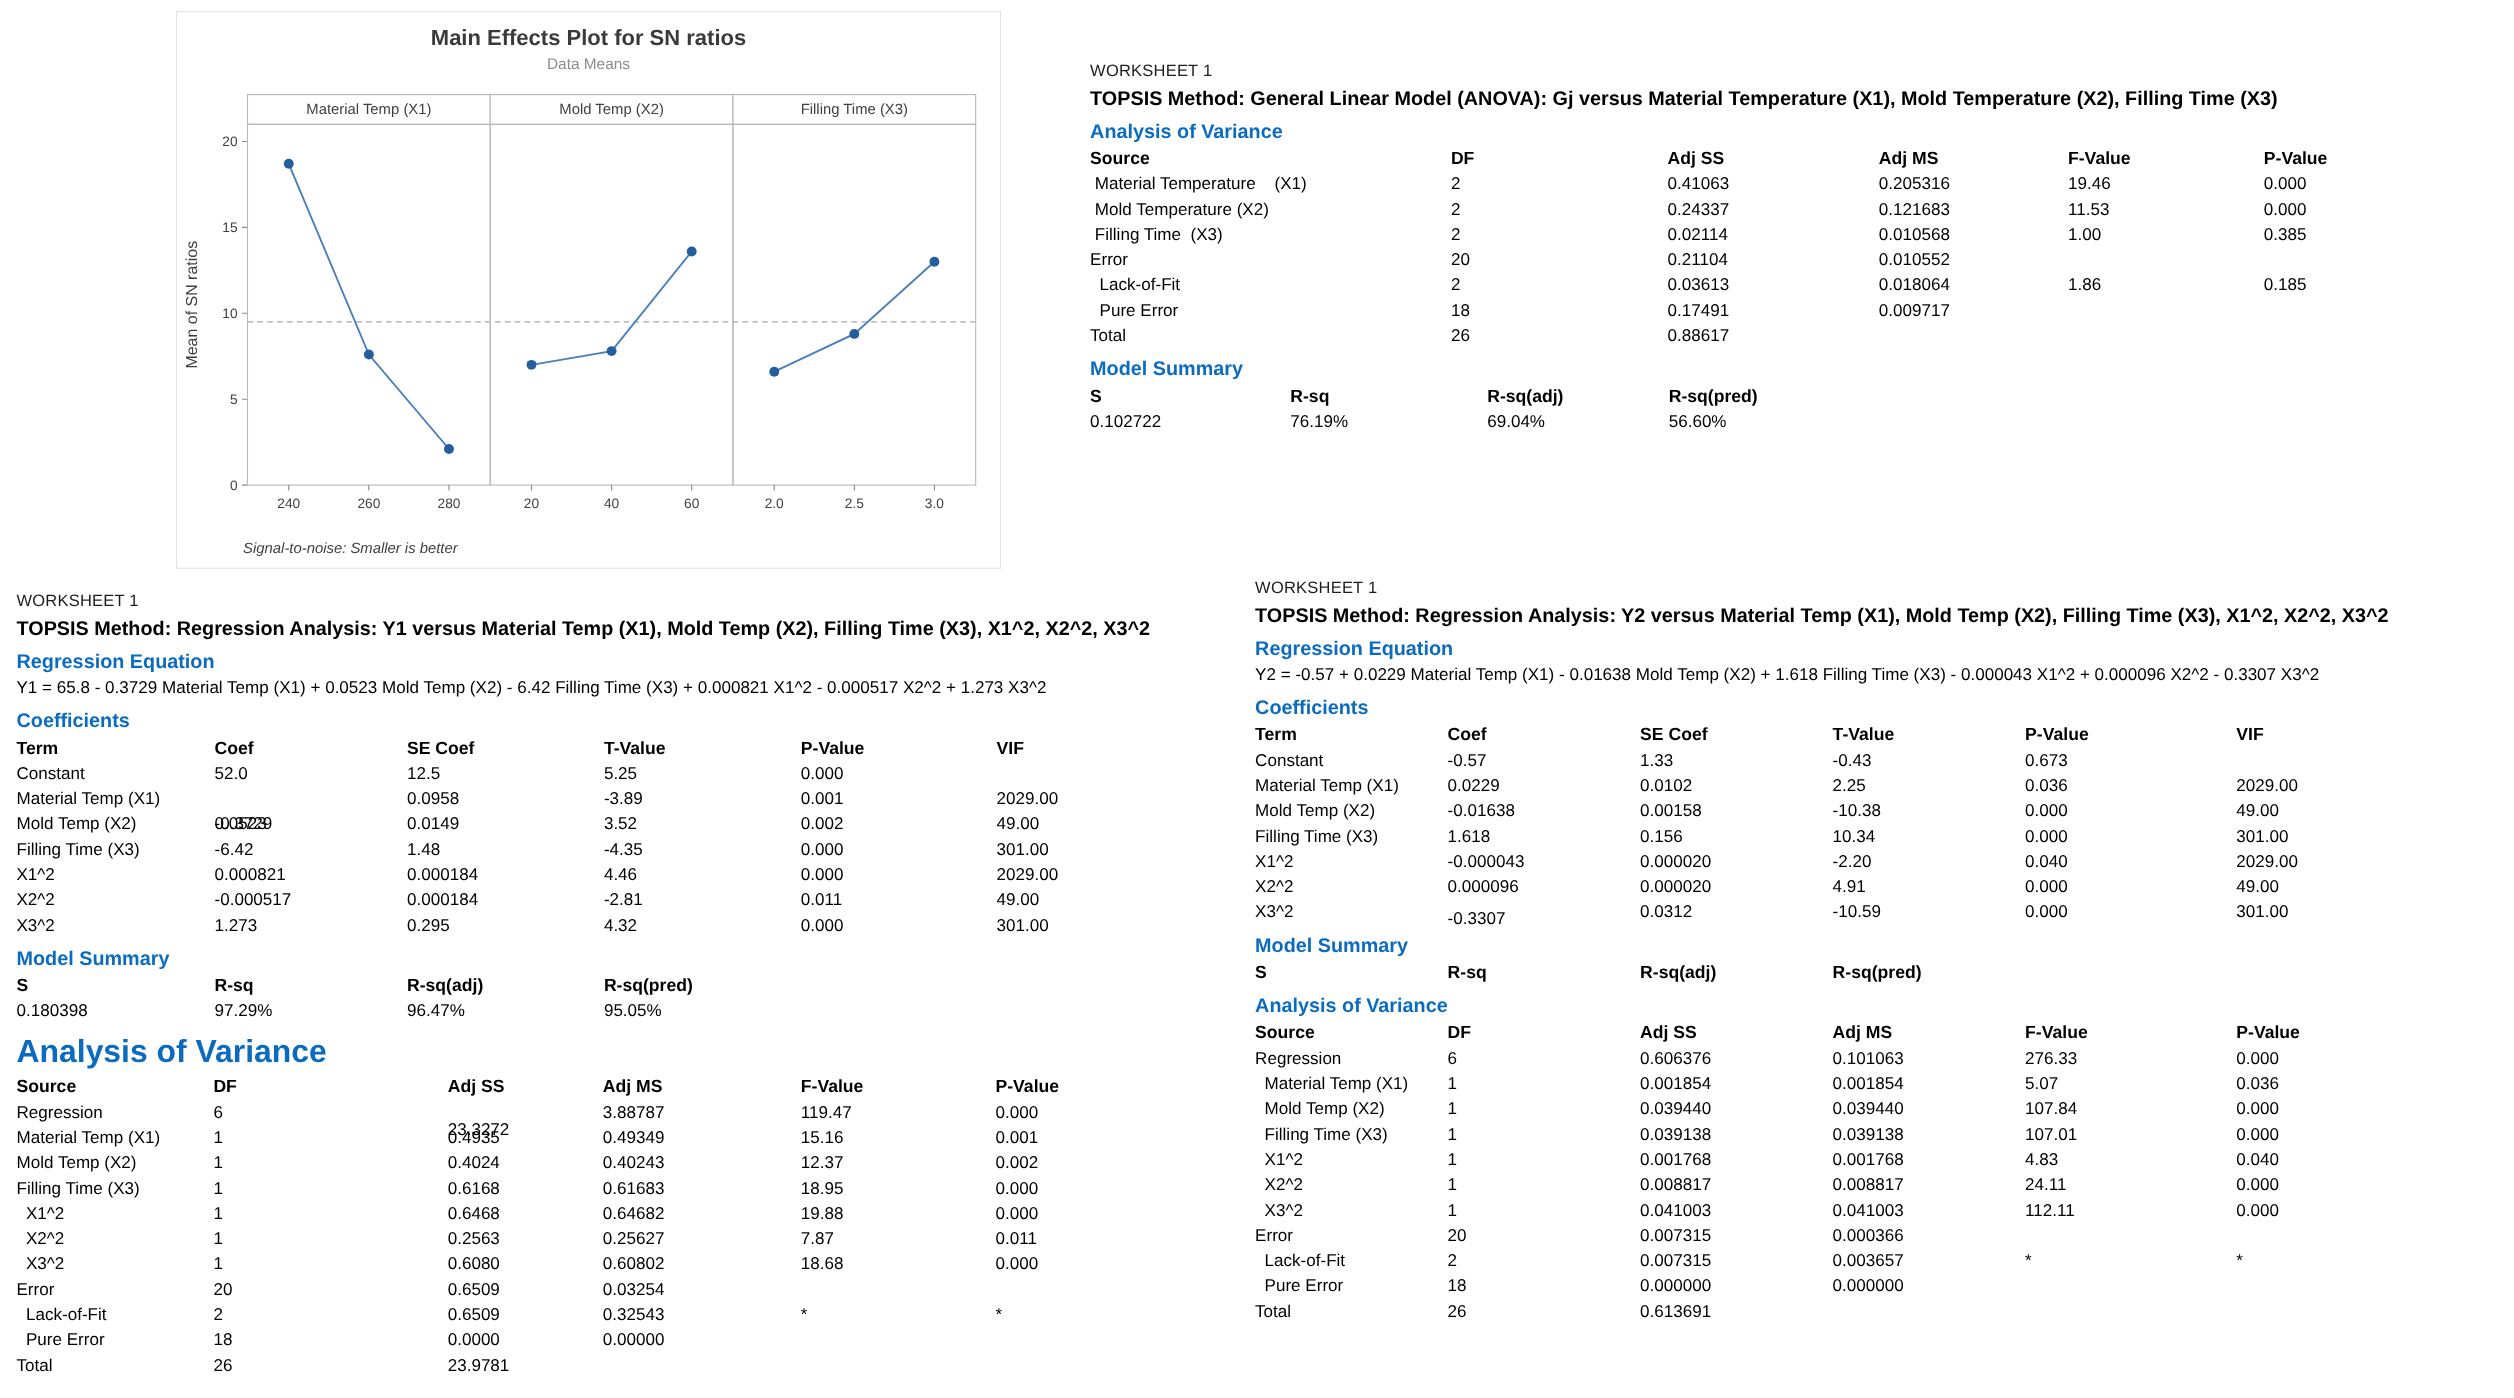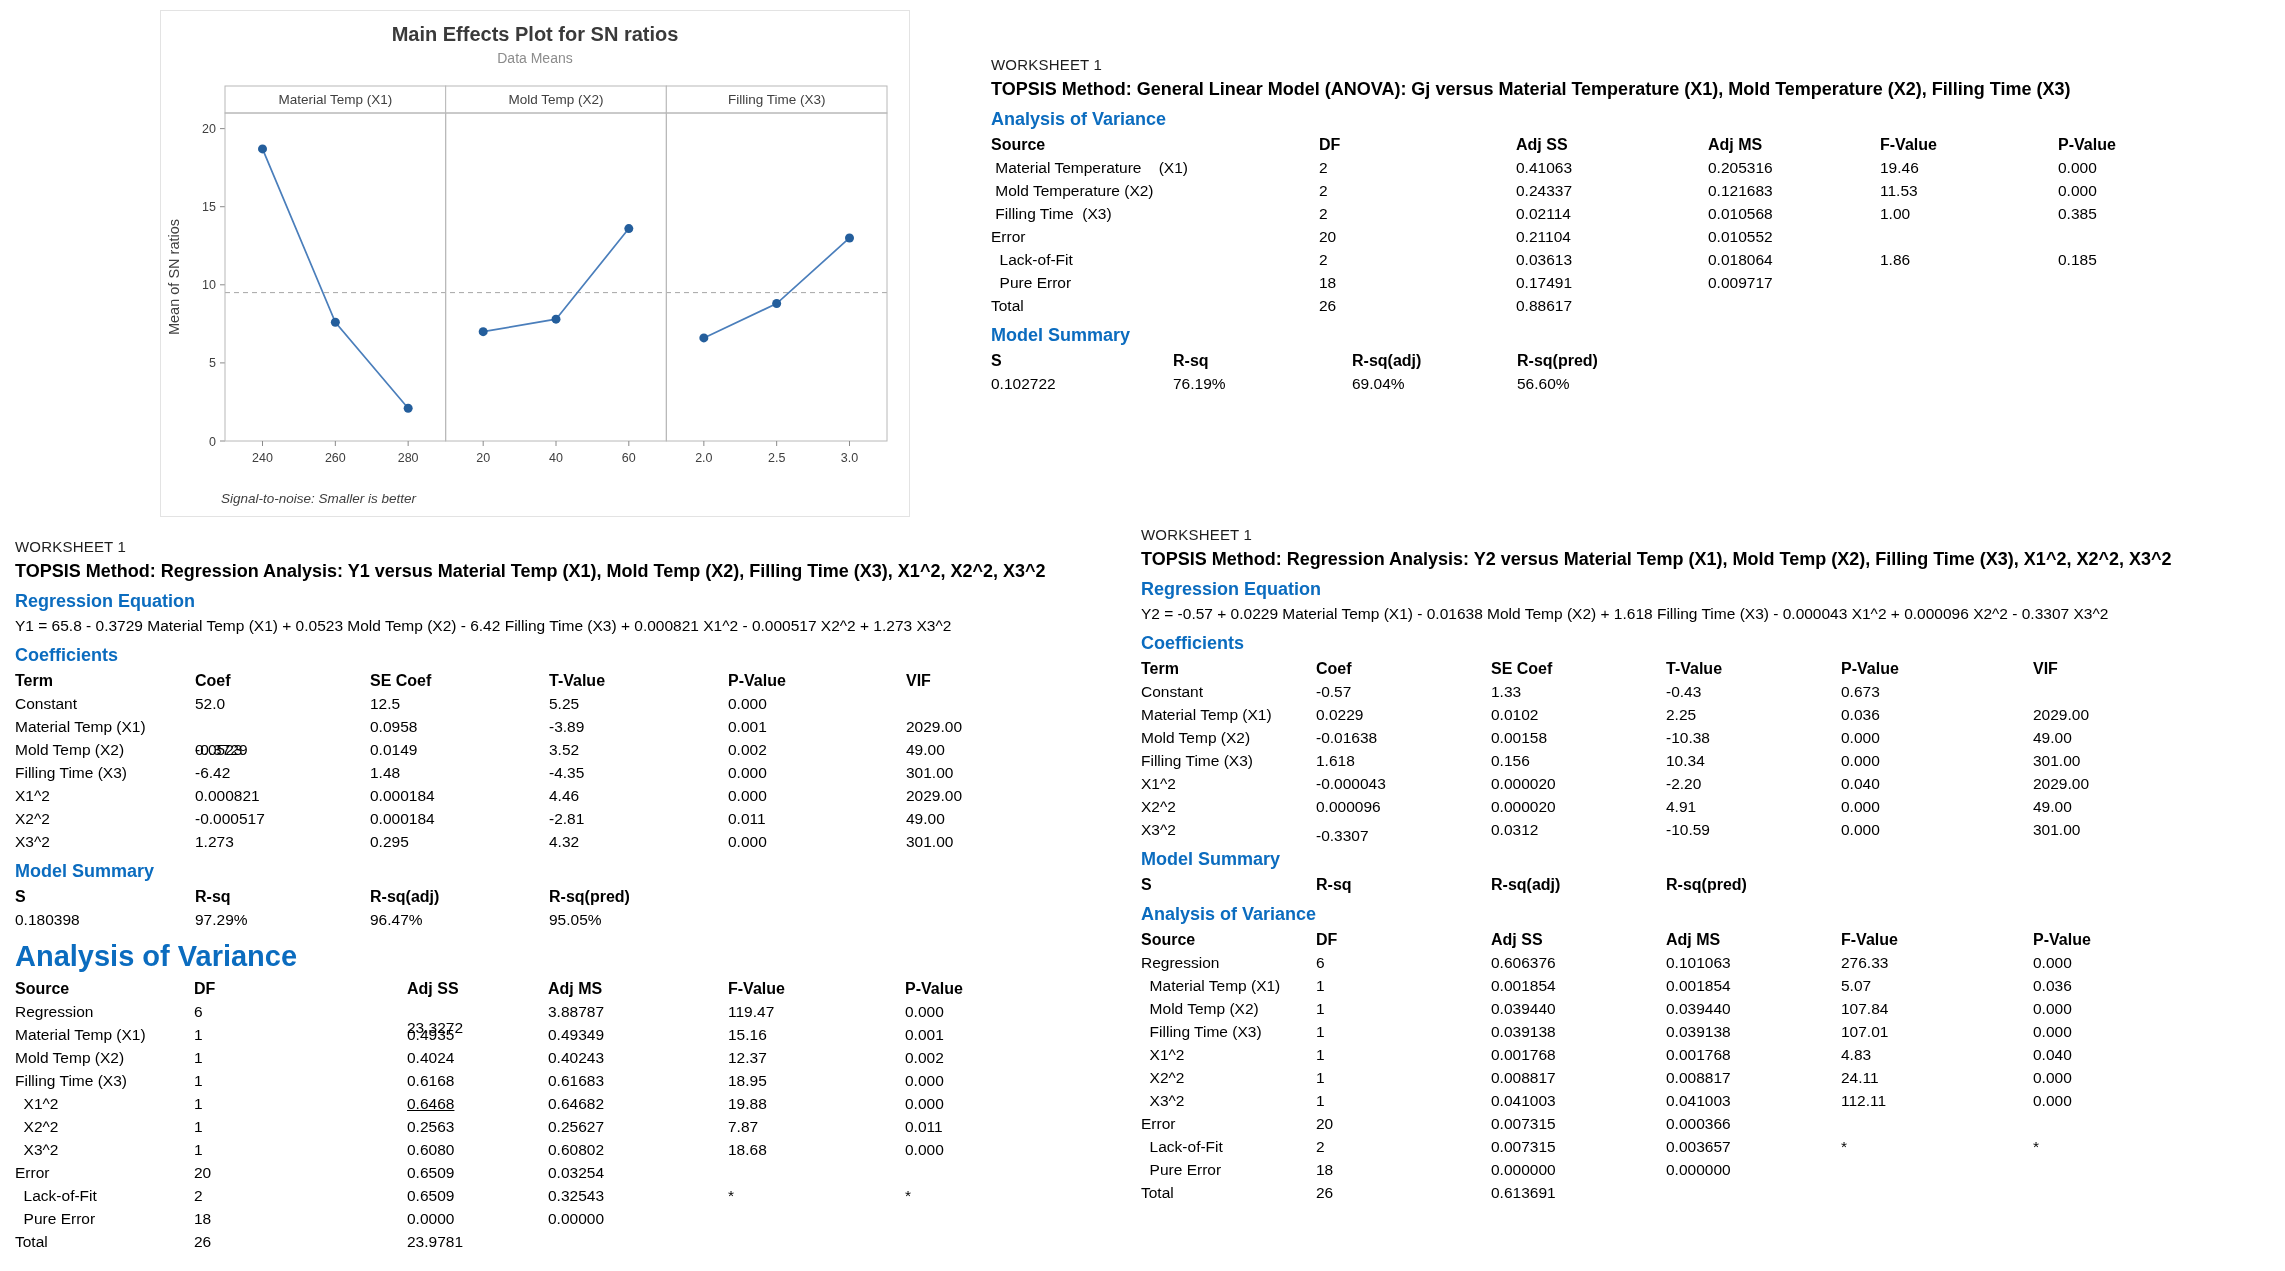--- a/index.html
+++ b/index.html
@@ -301,21 +301,21 @@
         <div class="tcell" style="width: 179px;">Filling Time (X3)</div>
         <div class="tcell" style="width: 213px;">1</div>
         <div class="tcell" style="width: 141px;">0.6168</div>
         <div class="tcell" style="width: 180px;">0.61683</div>
         <div class="tcell" style="width: 177px;">18.95</div>
         <div class="tcell" style="width: 120px;">0.000</div>
       </div>
       <div class="trow">
         <div class="tcell" style="width: 179px;">  X1^2</div>
         <div class="tcell" style="width: 213px;">1</div>
-        <div class="tcell" style="width: 141px; text-decoration: underline;">0.6468</div>
+        <div class="tcell" style="width: 141px;">0.6468</div>
         <div class="tcell" style="width: 180px;">0.64682</div>
         <div class="tcell" style="width: 177px;">19.88</div>
         <div class="tcell" style="width: 120px;">0.000</div>
       </div>
       <div class="trow">
         <div class="tcell" style="width: 179px;">  X2^2</div>
         <div class="tcell" style="width: 213px;">1</div>
         <div class="tcell" style="width: 141px;">0.2563</div>
         <div class="tcell" style="width: 180px;">0.25627</div>
         <div class="tcell" style="width: 177px;">7.87</div>

